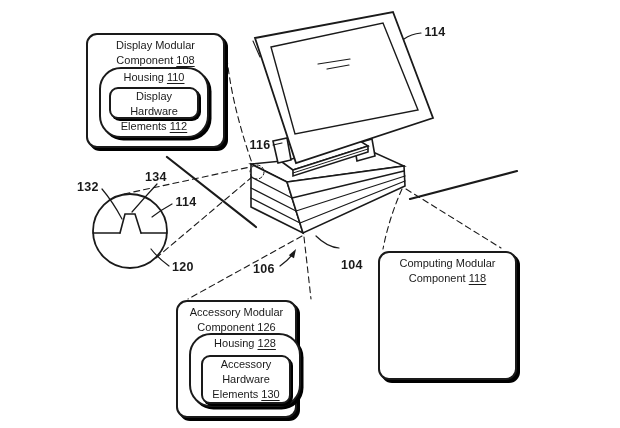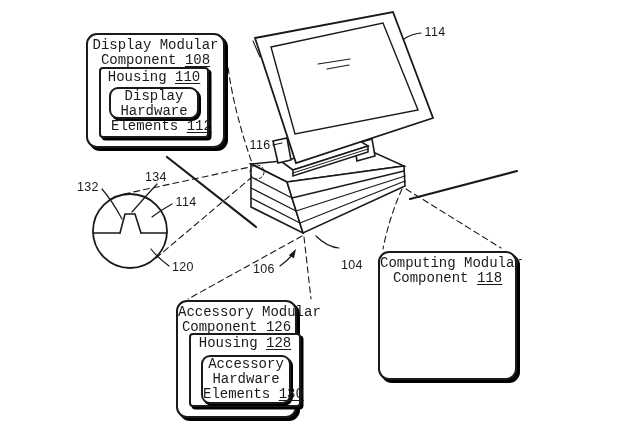--- a/index.html
+++ b/index.html
@@ -1,28 +1,28 @@
 <!DOCTYPE html>
 <html><head>
 <meta charset="utf-8">
 <style>
   html,body{margin:0;padding:0;background:#fff;}
   .fig{position:relative;width:620px;height:428px;background:#fff;overflow:hidden;
        font-family:"Liberation Sans",sans-serif;color:#1a1a1a;}
   .fig svg{position:absolute;left:0;top:0;}
   
   .ref{position:absolute;transform:translate(-50%,-50%);font-size:12.5px;
-       letter-spacing:.3px;white-space:nowrap;}
+       letter-spacing:.3px;white-space:nowrap;font-weight:bold;}
   
   .gbox{position:absolute;background:#fff;border:2.3px solid #1a1a1a;box-sizing:border-box;}
   .outer{border-radius:11px;box-shadow:3px 3px 0 #000;}
-  .mid{border-radius:4px;box-shadow:2.5px 2.5px 0 #000;padding-left:24px;}
+  .mid{border-radius:22px;box-shadow:2.5px 2.5px 0 #000;padding-left:24px;}
   .inner{border-radius:9px;box-shadow:2px 2px 0 #000;}
-  .btxt{position:absolute;left:0;right:0;text-align:center;font-size:14px;
-        line-height:15px;white-space:nowrap;font-family:Liberation Mono, monospace;}
+  .btxt{position:absolute;left:0;right:0;text-align:center;font-size:11px;
+        line-height:15px;white-space:nowrap;}
   .u{text-decoration:underline;text-underline-offset:2px;margin-top:24px;}
 </style>
 </head>
 <body>
 
 <div class="fig">
 
   <svg width="620" height="428" viewBox="0 0 620 428">
     <g stroke="#1a1a1a" fill="none" stroke-linecap="round">
 

